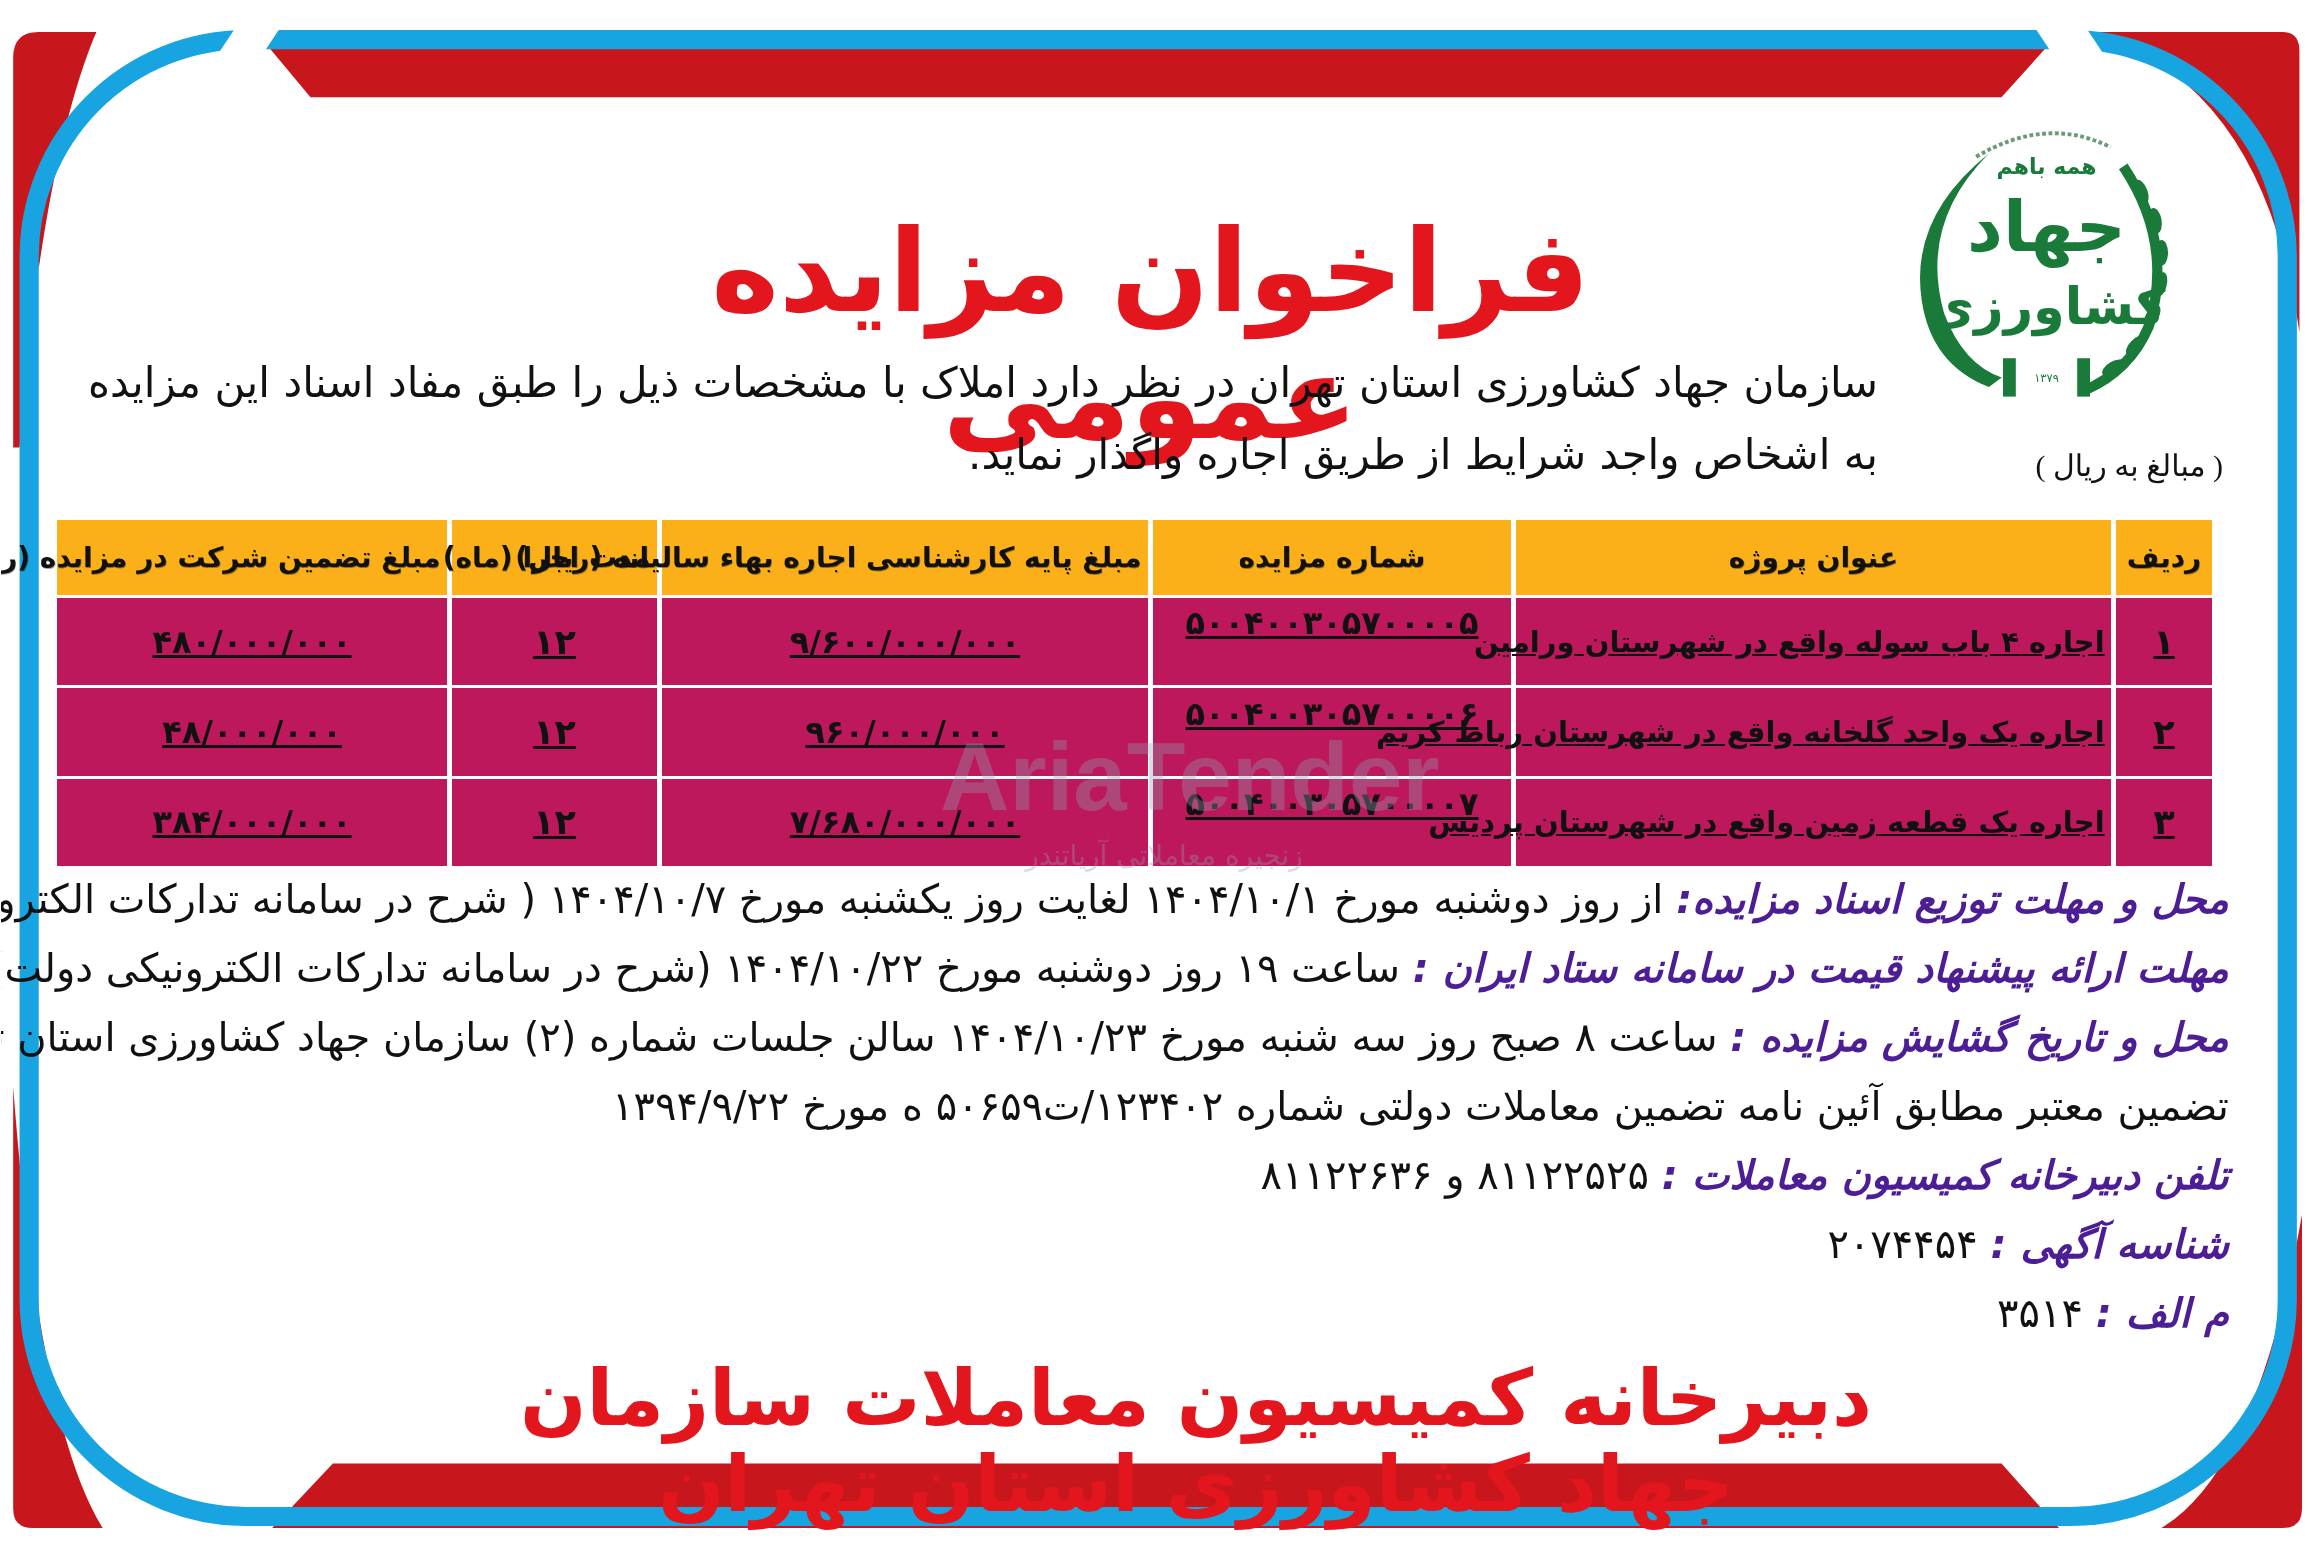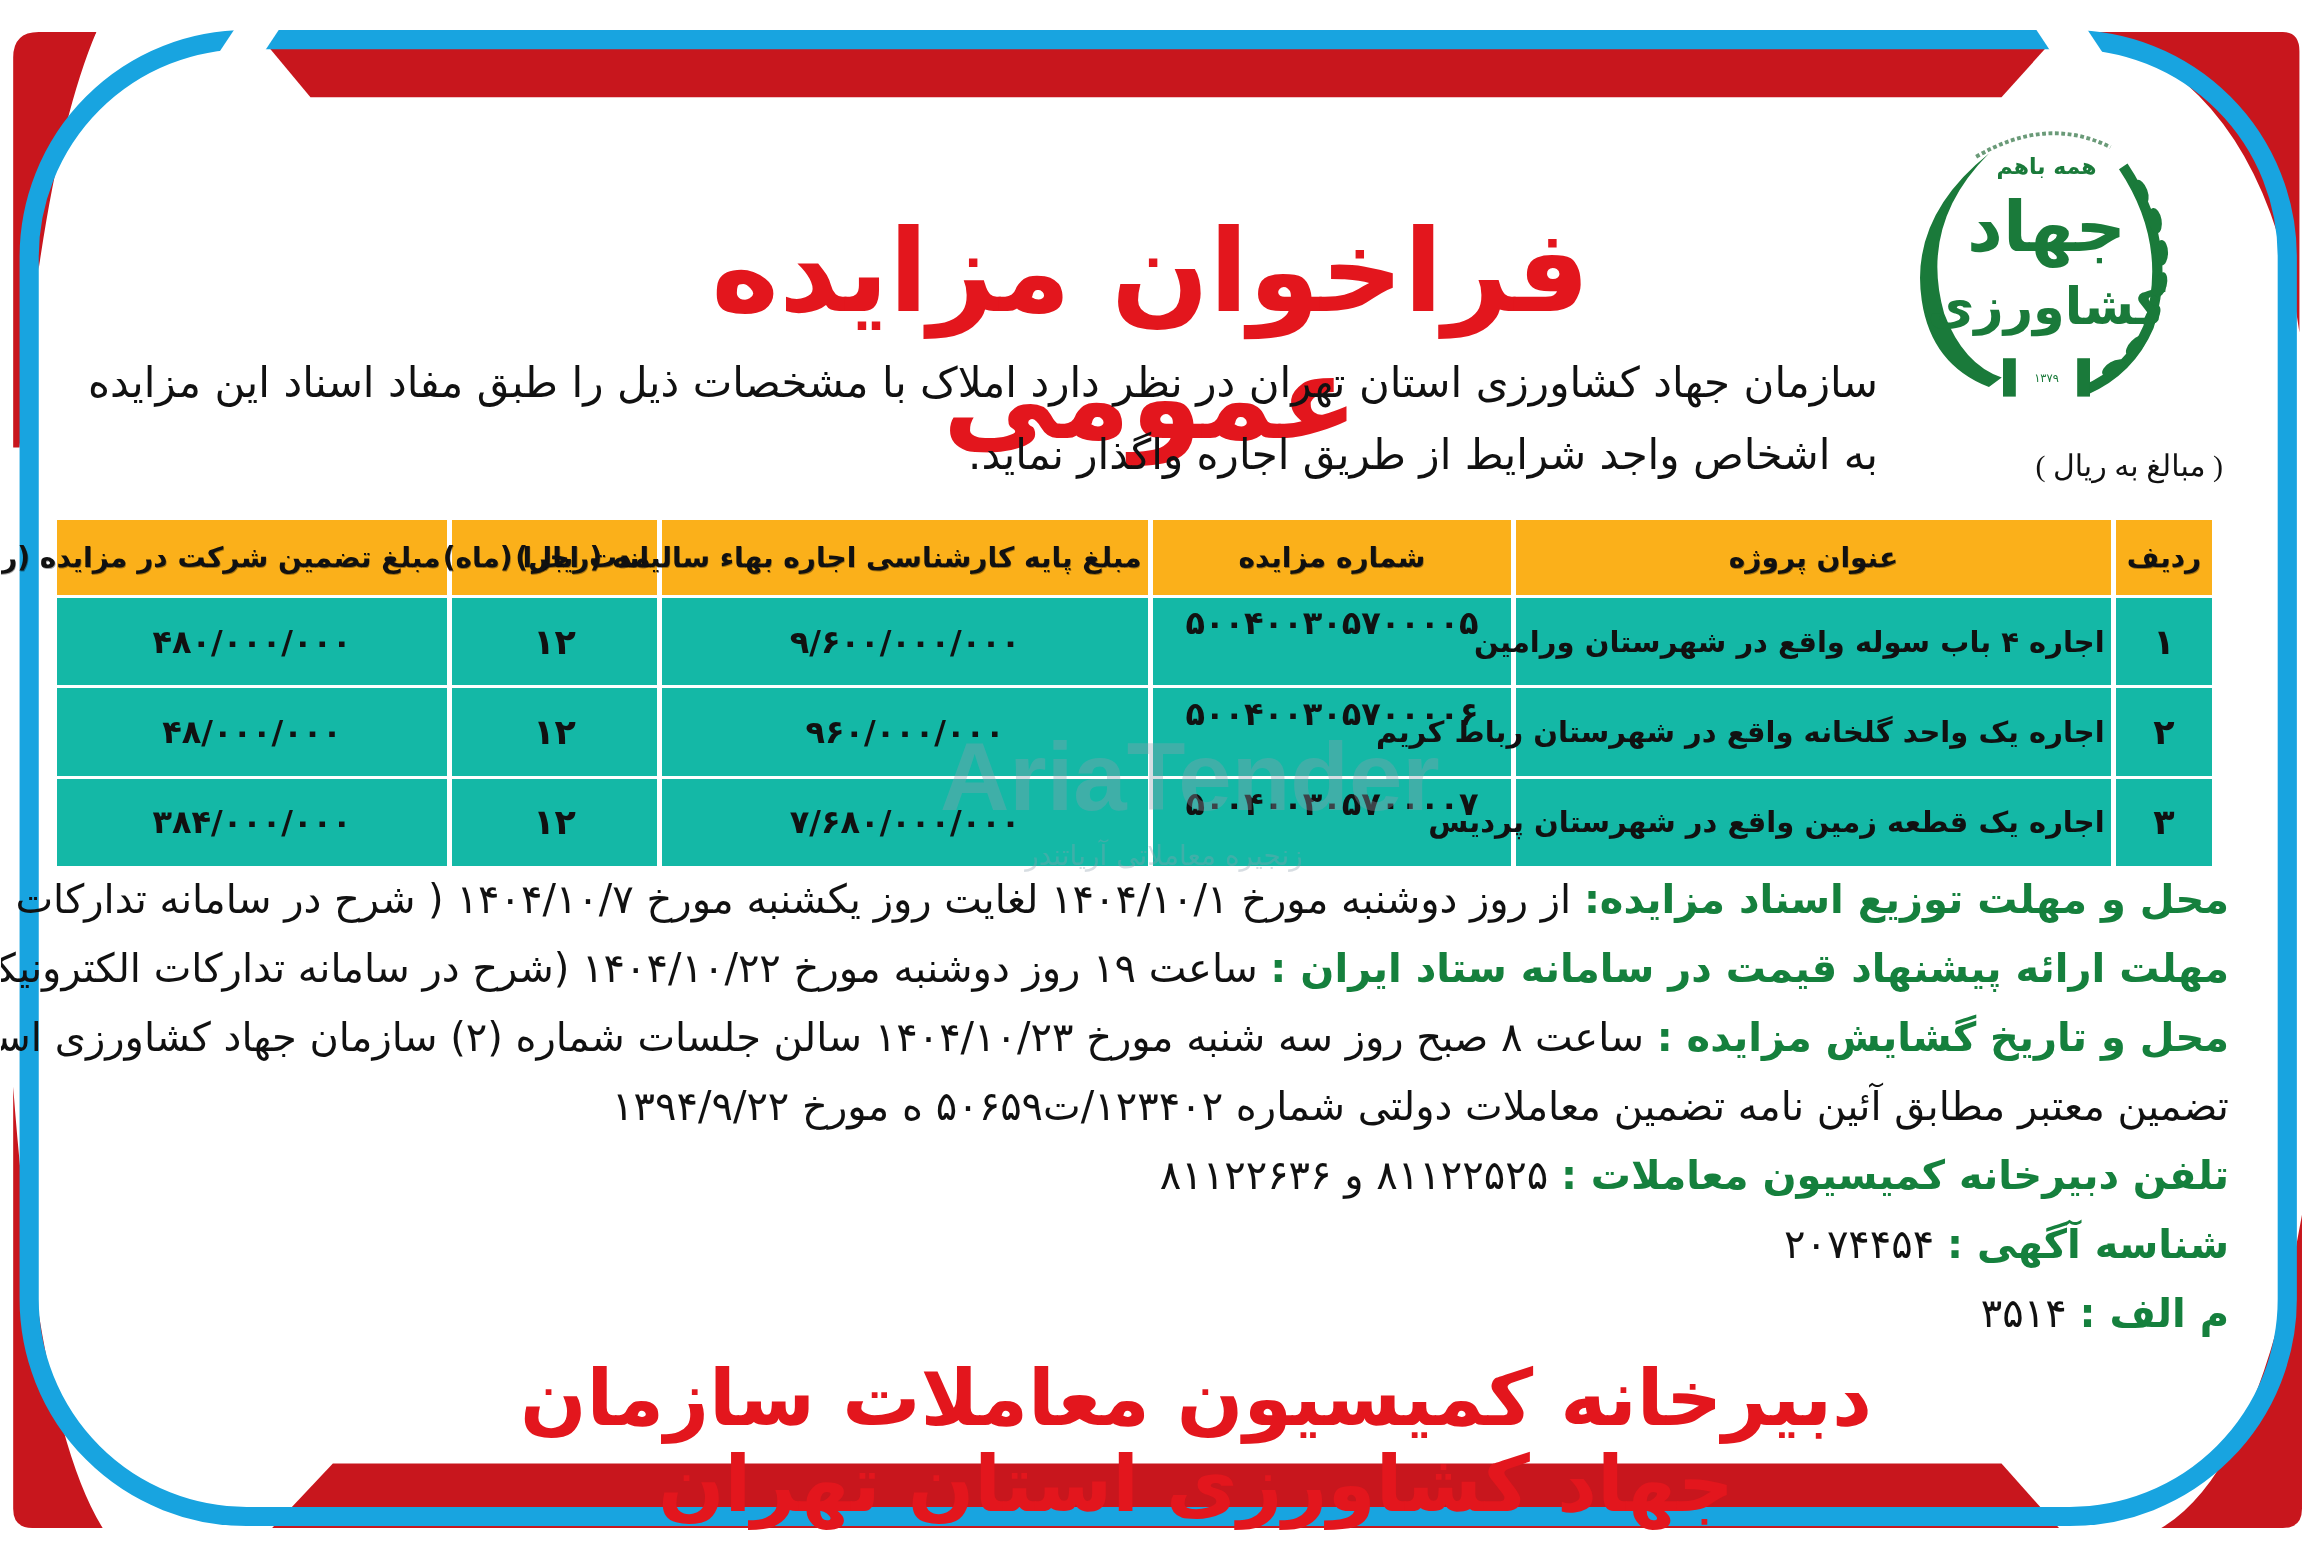--- a/index.html
+++ b/index.html
@@ -30,35 +30,35 @@
              font-size: 42px; line-height: 72px; text-align: justify; text-align-last: right; color: #111; }
 
     .currency-note { position: absolute; right: 96px; top: 448px; font-size: 30px; color: #111; font-family: Liberation Serif, serif; }
 
     
     .table-wrap { position: absolute; left: 88px; top: 517px; width: 2129px; }
     table.auction { width: 100%; border-collapse: separate; border-spacing: 5.1px 3.8px; table-layout: fixed; }
     table.auction th { background: #fbb01a; color: #111; font-weight: bold; font-size: 28px;
                        height: 75px; padding: 0 6.4px; text-align: center; white-space: nowrap;
                        text-shadow: 0.6px 0.6px 0.6px rgba(0,0,0,0.35); }
-    table.auction td { background: #14b8a6; color: #111; font-weight: bold; font-size: 32px;
-                       height: 81px; text-align: center; padding: 0 6.4px; white-space: nowrap; }
+    table.auction td { background: #be185d; color: #111; font-weight: bold; font-size: 32px;
+                       height: 81px; text-align: center; padding: 0 6.4px; white-space: nowrap; text-decoration: underline; }
     table.auction td.num { font-size: 35px; }
     table.auction td.auction-no { vertical-align: top; padding-top: 6.4px; }
     table.auction td.title-cell { font-size: 29px; }
 
     
     .watermark { position: absolute; left: 940px; top: 729px; width: 448px; text-align: center; pointer-events: none; opacity: 0.35; }
     .watermark .wm-main { font-family: "Liberation Sans", sans-serif; font-weight: bold; font-size: 96px; color: #8fa0ae; line-height: 1; }
     .watermark .wm-sub { font-size: 28px; color: #8fa0ae; letter-spacing: 5.1px; margin-top: 14px; }
 
     
     .details { position: absolute; right: 90px; top: 865px; width: 2149px; }
     .detail-line { font-size: 40px; line-height: 69px; white-space: nowrap; text-align: right; }
-    .detail-line .label { color: #15803d; font-weight: bold; }
+    .detail-line .label { color: #4c1d95; font-weight: bold; font-style: italic; }
     .detail-line .value { color: #111; }
 
     
     .footer-title { position: absolute; left: 435px; top: 1356px; width: 1522px; text-align: center;
                     font-weight: bold; font-size: 78px; color: #e3161d; line-height: 1.1; letter-spacing: -1.3px; }
   </style>
 </head>
 <body>
 
 <svg class="frame-svg" viewBox="0 0 3626 2451" xmlns="http://www.w3.org/2000/svg">

